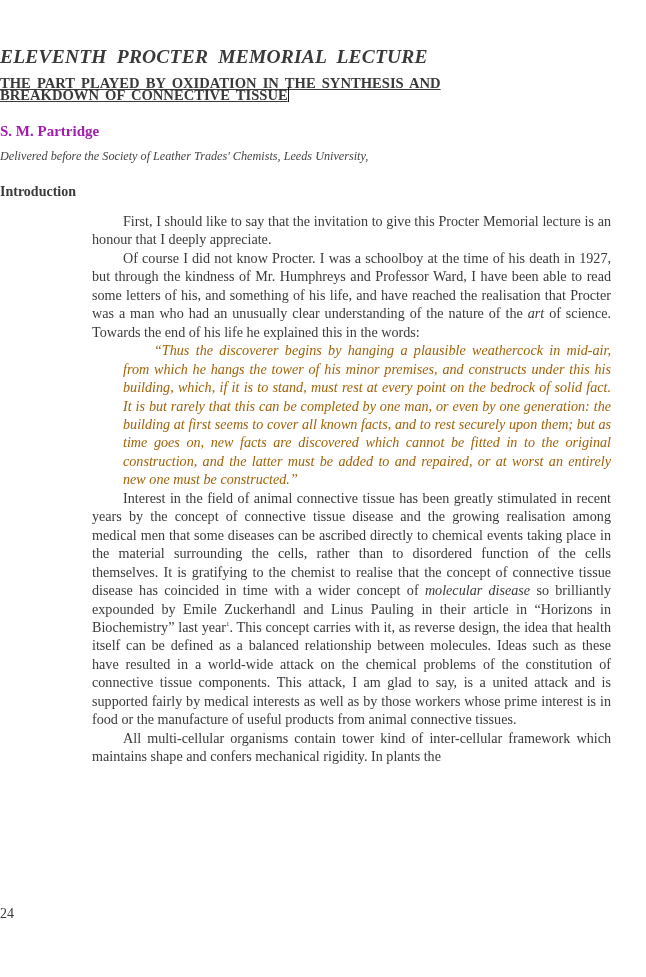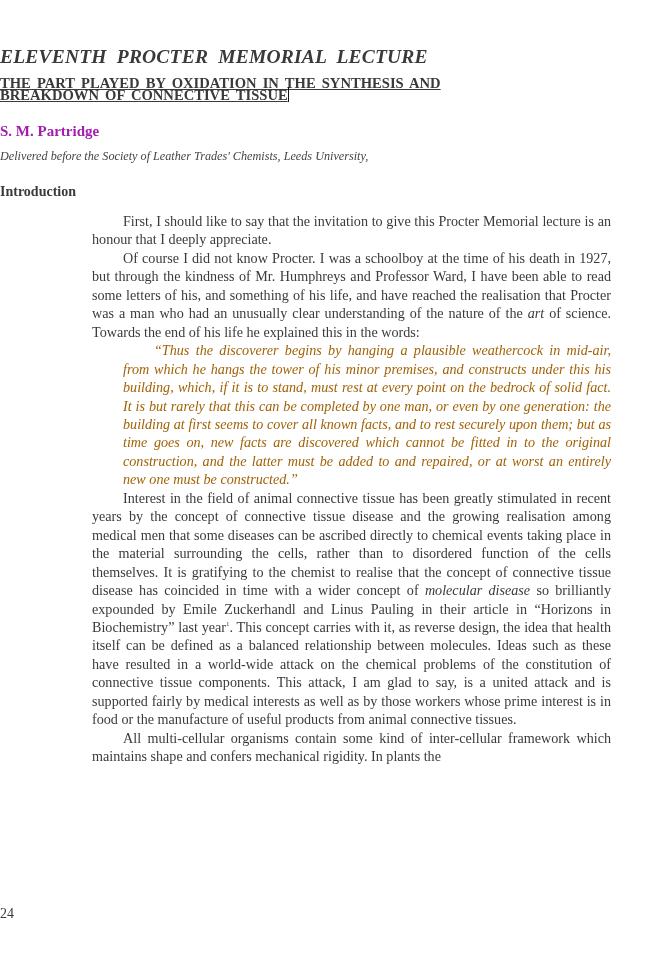--- a/index.html
+++ b/index.html
@@ -54,18 +54,18 @@
 
   <div class="center delivered l1">Delivered before the Society of Leather Trades' Chemists, Leeds University,</div>
 
   <div class="center section-heading">Introduction</div>
 
   <div class="body-text">
     <p>First, I should like to say that the invitation to give this Procter Memorial lecture is an honour that I deeply appreciate.</p>
     <p><span>Of course I did not know Procter. I was a schoolboy at the time of his death in 1927, but through the kindness of Mr. Humphreys and Professor Ward, I have been able to read some letters of his, and something of his life, and have reached the realisation that Procter was a man who had an unusually clear understanding of the nature of the </span><em>art</em><span> of science. Towards the end of his life he explained this in the words:</span></p>
     <p class="quote">“Thus the discoverer begins by hanging a plausible weathercock in mid-air, from which he hangs the tower of his minor premises, and constructs under this his building, which, if it is to stand, must rest at every point on the bedrock of solid fact. It is but rarely that this can be completed by one man, or even by one generation: the building at first seems to cover all known facts, and to rest securely upon them; but as time goes on, new facts are discovered which cannot be fitted in to the original construction, and the latter must be added to and repaired, or at worst an entirely new one must be constructed.”</p>
     <p><span>Interest in the field of animal connective tissue has been greatly stimulated in recent years by the concept of connective tissue disease and the growing realisation among medical men that some diseases can be ascribed directly to chemical events taking place in the material surrounding the cells, rather than to disordered function of the cells themselves. It is gratifying to the chemist to realise that the concept of connective tissue disease has coincided in time with a wider concept of </span><em>molecular disease</em><span> so brilliantly expounded by Emile Zuckerhandl and Linus Pauling in their article in “Horizons in Biochemistry” last year</span><sup>1</sup><span>. This concept carries with it, as reverse design, the idea that health itself can be defined as a balanced relationship between molecules. Ideas such as these have resulted in a world-wide attack on the chemical problems of the constitution of connective tissue components. This attack, I am glad to say, is a united attack and is supported fairly by medical interests as well as by those workers whose prime interest is in food or the manufacture of useful products from animal connective tissues.</span></p>
-    <p>All multi-cellular organisms contain some kind of inter-cellular framework which maintains shape and confers mechanical rigidity. In plants the</p>
+    <p>All multi-cellular organisms contain tower kind of inter-cellular framework which maintains shape and confers mechanical rigidity. In plants the</p>
   </div>
 
   <div class="center page-number">24</div>
 
 </div>
 
 </body></html>

